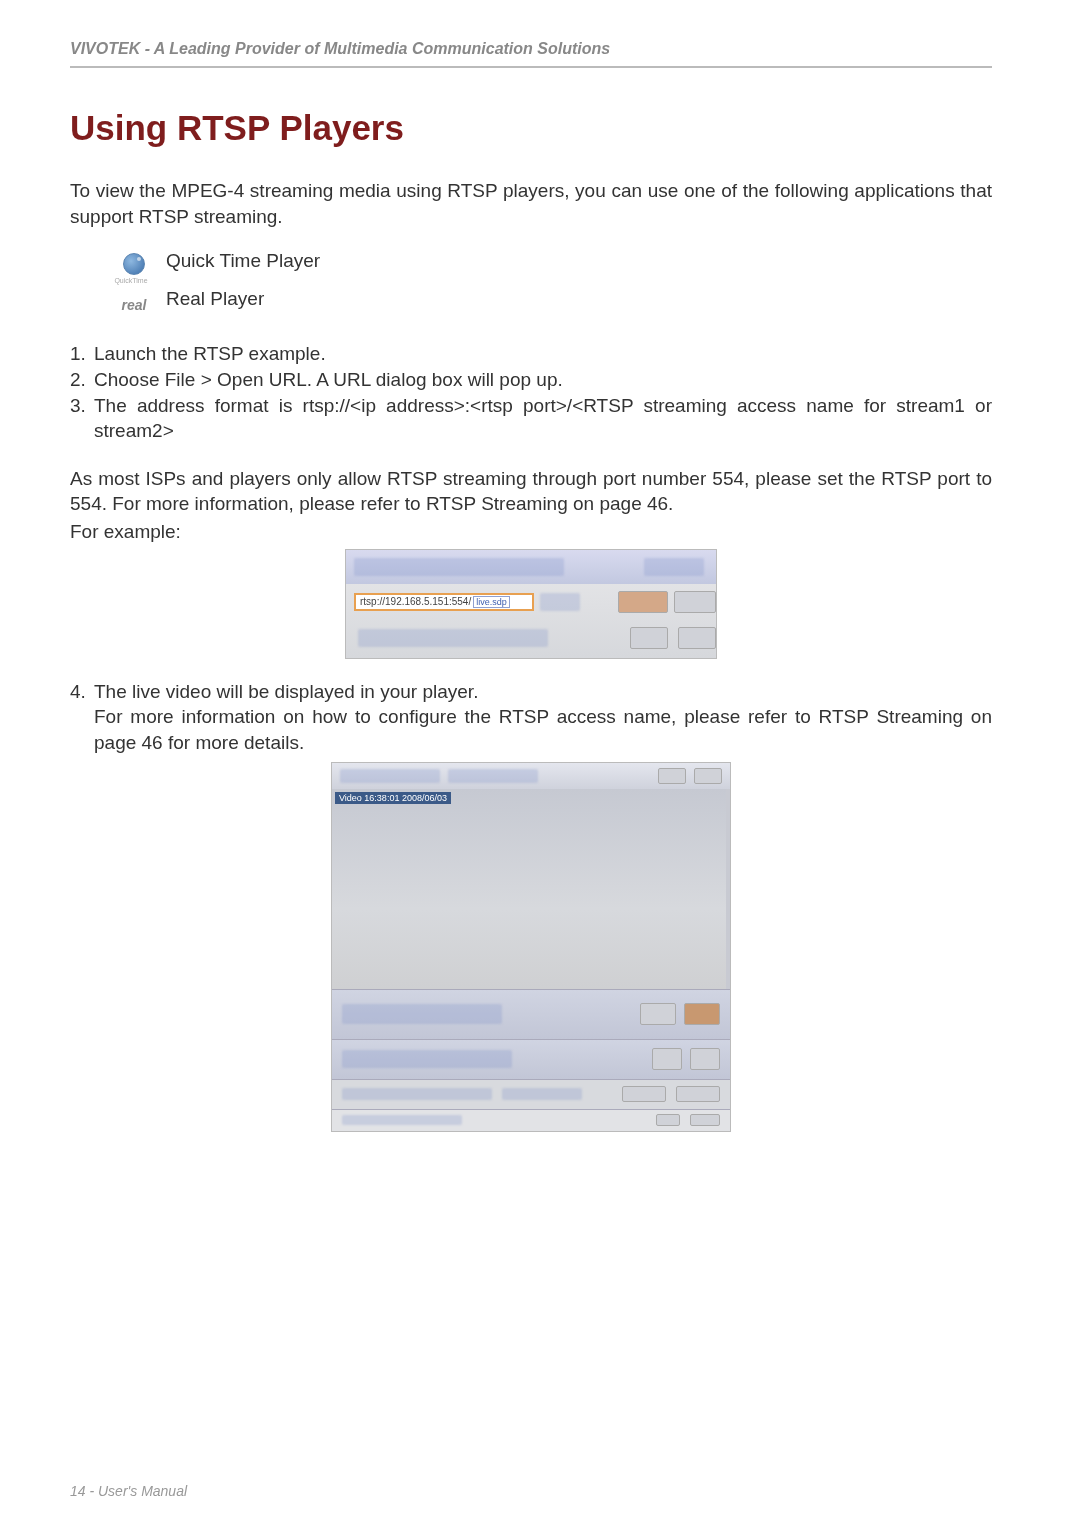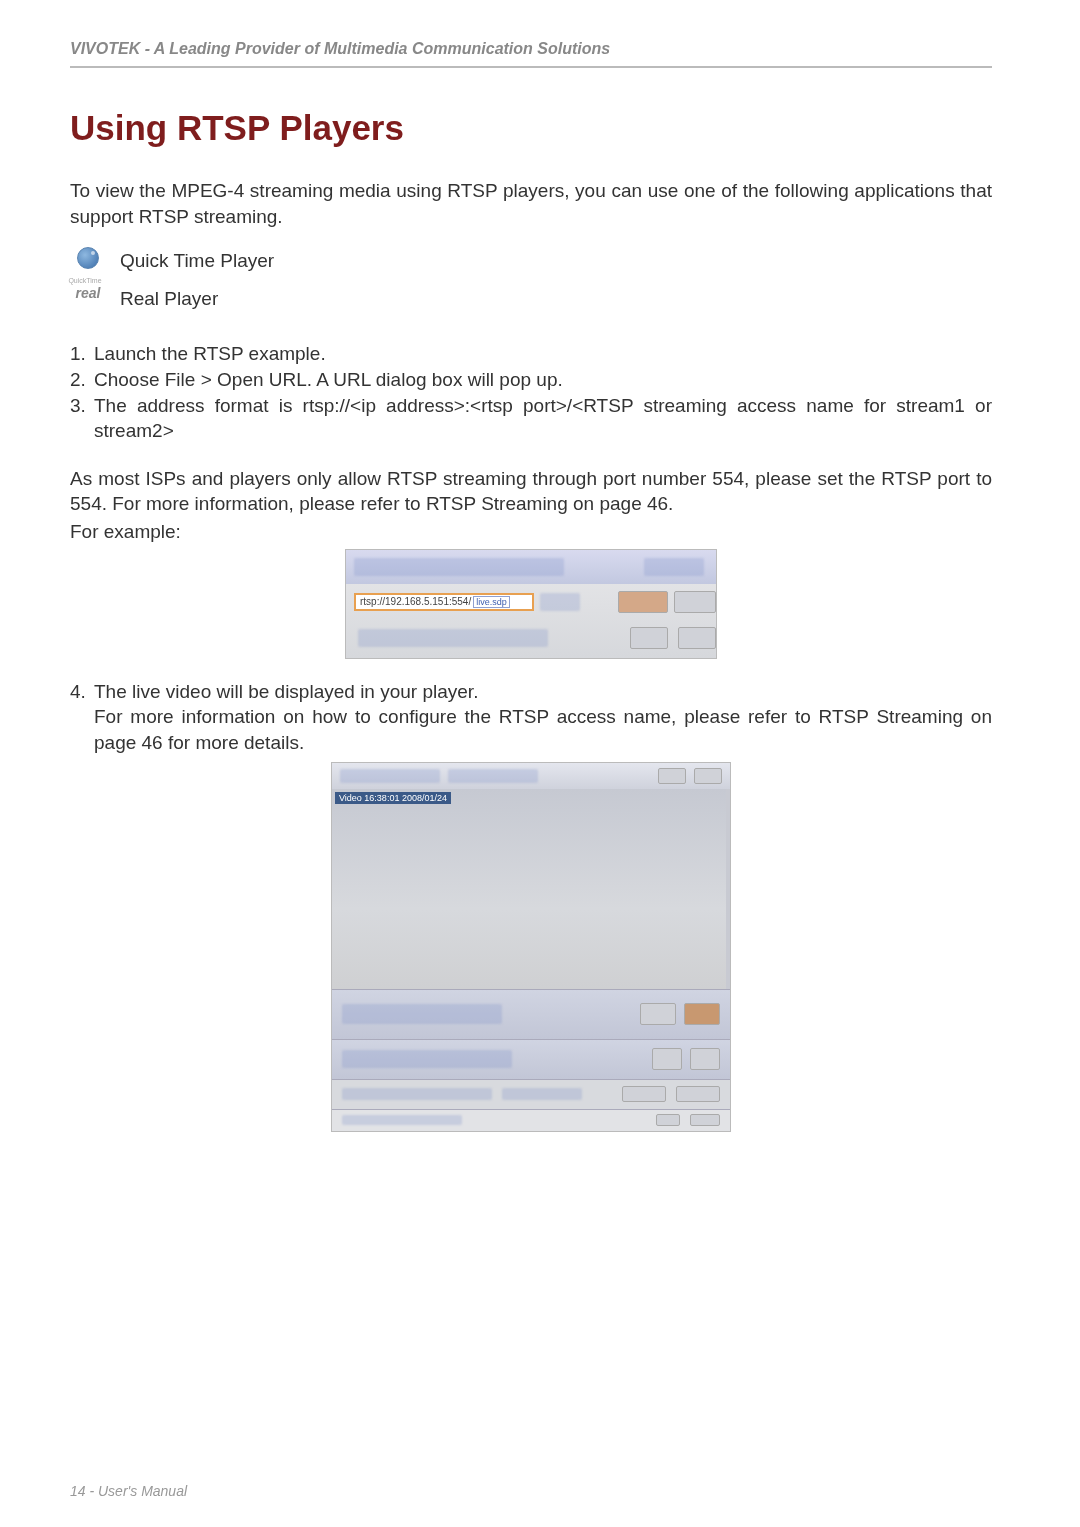--- a/index.html
+++ b/index.html
@@ -43,24 +43,25 @@
     .player-item {
       display: flex;
       align-items: center;
       gap: 18px;
       margin-bottom: 10px;
     }
     .icon-box {
       width: 28px;
       height: 28px;
       display: flex;
-      align-items: flex-start;
+      align-items: flex-end;
       justify-content: center;
       font-size: 11px;
       color: #888;
+      margin-left: 46px;
     }
     .qt-icon {
       width: 22px;
       height: 22px;
       border-radius: 50%;
       background: radial-gradient(circle at 35% 35%, #8eb8e0, #3a6da8);
       border: 1px solid #5a84b1;
       position: relative;
     }
     .qt-icon::after {
@@ -307,21 +308,21 @@
   </div>
 
   <div class="screenshot-2">
     <div class="ss2-toolbar">
       <div class="blur-box" style="width:100px;height:14px;"></div>
       <div class="blur-box" style="width:90px;height:14px;"></div>
       <div class="btn-blur" style="margin-left:auto;width:28px;height:16px;"></div>
       <div class="btn-blur" style="width:28px;height:16px;"></div>
     </div>
     <div class="ss2-body">
-      <div class="overlay-label">Video 16:38:01 2008/01/24</div>
+      <div class="overlay-label">Video 16:38:01 2008/06/03</div>
     </div>
     <div class="ss2-panel">
       <div class="blur-box" style="width:160px;height:20px;"></div>
       <div class="btn-blur" style="margin-left:auto;width:36px;"></div>
       <div class="btn-blur" style="width:36px;background:#c89870;"></div>
     </div>
     <div class="ss2-panel" style="height:40px;">
       <div class="blur-box" style="width:170px;height:18px;"></div>
       <div class="btn-blur" style="margin-left:auto;width:30px;"></div>
       <div class="btn-blur" style="width:30px;"></div>

